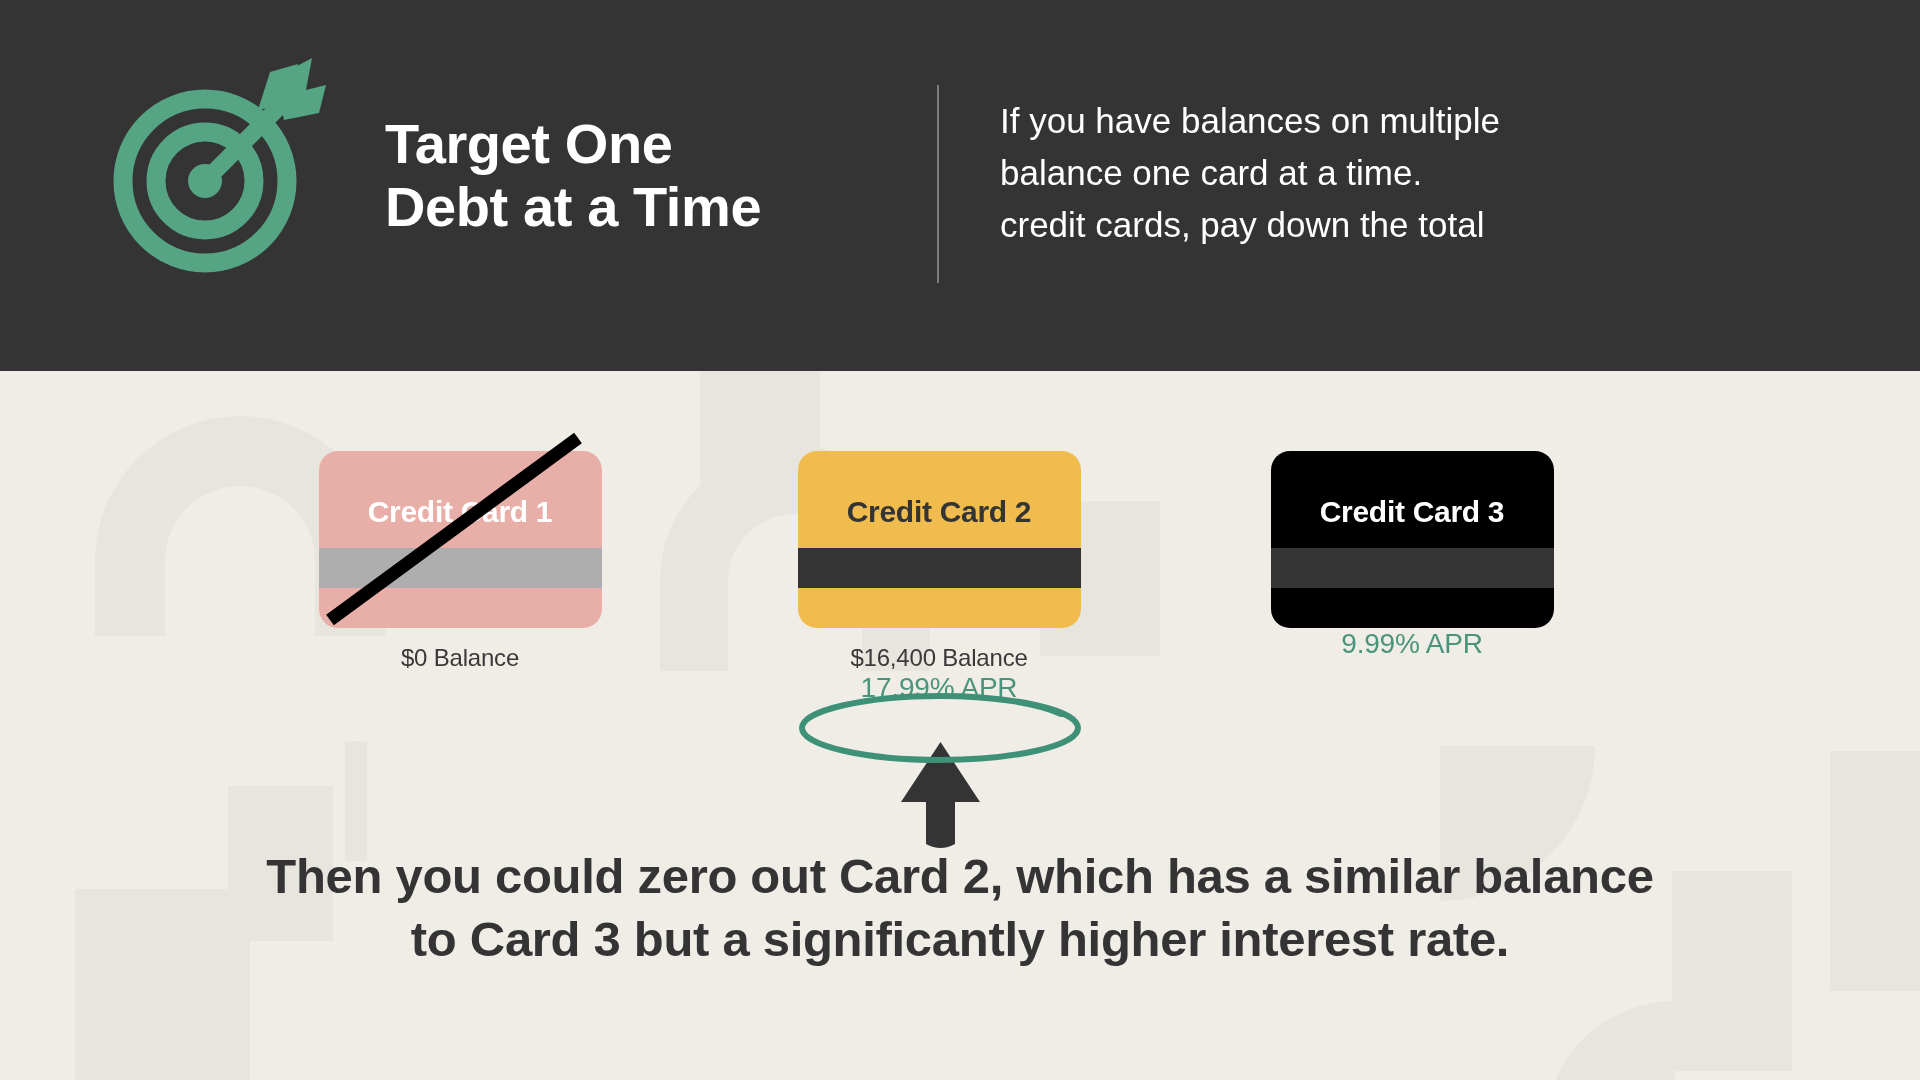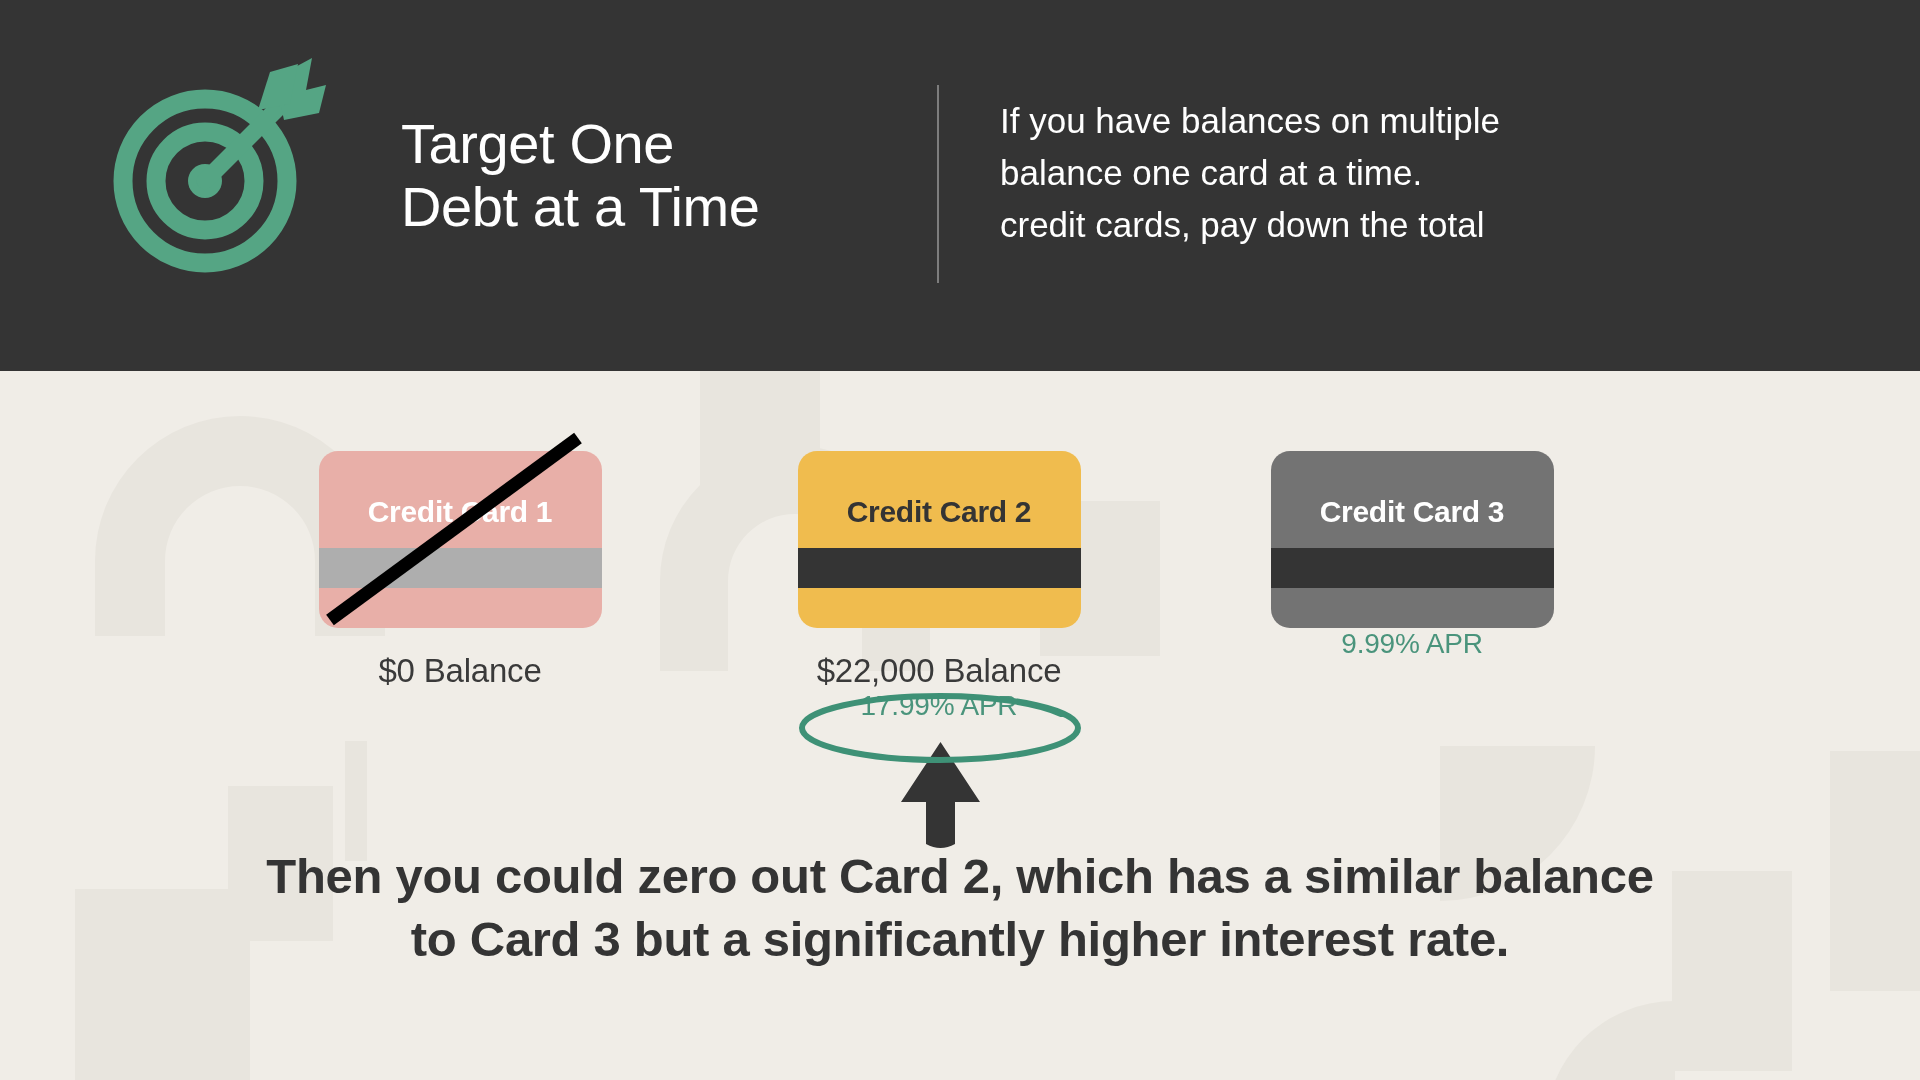--- a/index.html
+++ b/index.html
@@ -36,26 +36,26 @@
   #target-icon {
     position: absolute;
     left: 112px;
     top: 58px;
     width: 218px;
     height: 215px;
   }
 
   #header-title {
     position: absolute;
-    left: 401px;
+    left: 385px;
     top: 112px;
     width: 520px;
     color: #FFFFFF;
     font-size: 56px;
-    font-weight: 400;
+    font-weight: 700;
     line-height: 1.13;
     letter-spacing: -0.4px;
   }
   #header-title .tline { display: block; white-space: nowrap; }
 
   #header-divider {
     position: absolute;
     left: 937px;
     top: 85px;
     width: 2px;
@@ -122,27 +122,27 @@
   }
 
   #card-1 .credit-card { background: #E8AFA8; }
   #card-1 .card-name   { color: #FFFFFF; }
   #card-1 .card-stripe { background: #AEAEAE; }
 
   #card-2 .credit-card { background: #F0BC4E; }
   #card-2 .card-name   { color: #343434; }
   #card-2 .card-stripe { background: #343434; }
 
-  #card-3 .credit-card { background: #737373; }
+  #card-3 .credit-card { background: #000000; }
   #card-3 .card-name   { color: #FFFFFF; }
   #card-3 .card-stripe { background: #343434; }
 
   .balance-label {
-    margin-top: 24px;
-    font-size: 33px;
+    margin-top: 16px;
+    font-size: 24px;
     font-weight: 400;
     color: #3A3A3A;
     letter-spacing: -0.2px;
     white-space: nowrap;
   }
   .apr-label {
     font-size: 28px;
     font-weight: 400;
     color: #4A947C;
     letter-spacing: -0.2px;
@@ -281,21 +281,21 @@
   <svg id="card-1-strike" viewBox="0 0 330 200" aria-hidden="true">
     <line x1="10" y1="190" x2="258" y2="8" stroke="#000000" stroke-width="13" stroke-linecap="butt"></line>
   </svg>
 
   <div class="card-group" id="card-group-2">
     <div id="card-2">
       <div class="credit-card">
         <div class="card-name">Credit Card 2</div>
         <div class="card-stripe"></div>
       </div>
-      <div class="balance-label">$22,000 Balance</div>
+      <div class="balance-label">$16,400 Balance</div>
       <div class="apr-label">17.99% APR</div>
     </div>
   </div>
 
   <svg id="apr-oval" viewBox="0 0 290 75" aria-hidden="true">
     <path d="M145 6
              C 218 6 283 20 283 38
              C 283 56 218 70 145 70
              C 72 70 7 56 7 38
              C 7 20 72 6 145 6

